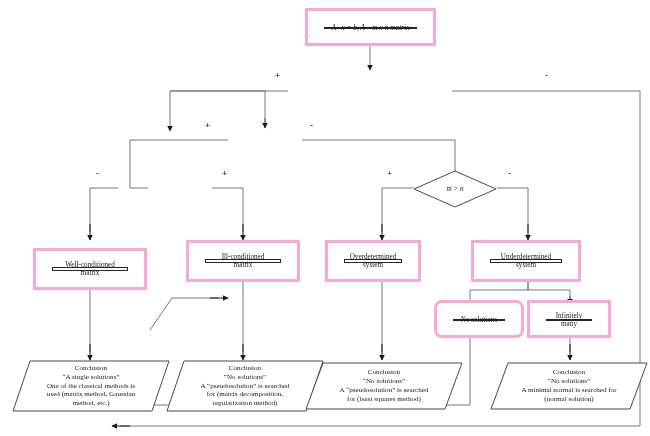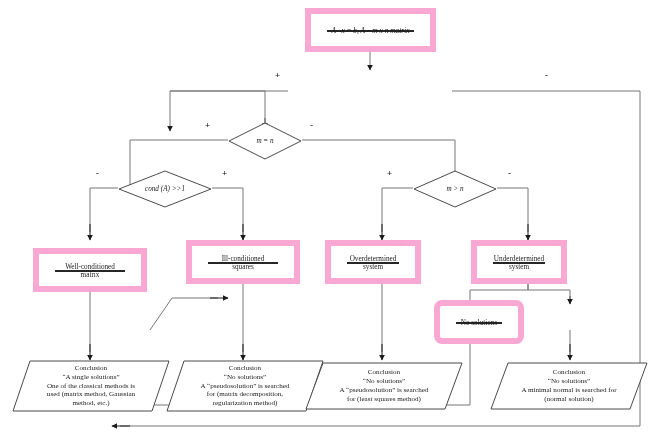--- a/index.html
+++ b/index.html
@@ -4,21 +4,21 @@
 <style>
   html,body{margin:0;padding:0;background:#ffffff;}
   body{font-family:"Liberation Serif", serif;}
   #root{position:relative;width:650px;height:436px;background:#ffffff;overflow:hidden;}
   svg#wires{position:absolute;left:0;top:0;width:650px;height:436px;}
 
   .node{position:absolute;box-sizing:border-box;}
 
   
   .dbl{
-    border:6px solid #f9a8d4;
+    border:3px solid #f9a8d4;
     background:#ffffff;
     padding:16px;
   }
   .dbl > .inner{
     border:1px solid #262626;
     width:100%;height:100%;
     box-sizing:border-box;
     display:flex;align-items:center;justify-content:center;
     text-align:center;
     line-height:1.18;
@@ -121,75 +121,68 @@
     </g>
   </svg>
 
   <div class="node dbl" style="left:305px;top:8px;width:131px;height:28px;">
     <div class="inner">
         <span class="lbl-top">A · x = b, A – m x n matrix</span>
       </div>
   </div>
 
 
-  <div class="diamond" style="left:228px;top:122px;width:74px;height:38px;">
-    <svg class="rot" viewBox="0 0 74 38" preserveAspectRatio="none">
-      <polygon points="37,1 73,19 37,37 1,19" fill="#fff" stroke="#4a4a4a" stroke-width="1"></polygon>
-    </svg>
-    <div class="cap">m = n</div>
-  </div>
-
-  <div class="diamond" style="left:118px;top:170px;width:94px;height:38px;">
-    <svg class="rot" viewBox="0 0 94 38" preserveAspectRatio="none">
-      <polygon points="47,1 93,19 47,37 1,19" fill="#fff" stroke="#4a4a4a" stroke-width="1"></polygon>
-    </svg>
-    <div class="cap">cond (A) &gt;&gt;1</div>
-  </div>
+
 
   <div class="diamond" style="left:413px;top:170px;width:84px;height:38px;">
     <svg class="rot" viewBox="0 0 84 38" preserveAspectRatio="none">
       <polygon points="42,1 83,19 42,37 1,19" fill="#fff" stroke="#4a4a4a" stroke-width="1"></polygon>
     </svg>
     <div class="cap">m &gt; n</div>
   </div>
 
   <div class="node dbl" style="left:33px;top:240px;width:114px;height:42px;margin-top:8px;">
     <div class="inner">
         <span class="lbl">Well-conditioned
 matrix</span>
       </div>
   </div>
 
   <div class="node dbl" style="left:186px;top:240px;width:114px;height:42px;">
     <div class="inner">
         <span class="lbl">Ill-conditioned
-squares</span>
+matrix</span>
       </div>
   </div>
 
   <div class="node dbl" style="left:325px;top:240px;width:96px;height:42px;">
     <div class="inner">
         <span class="lbl">Overdetermined
 system</span>
       </div>
   </div>
 
-  <div class="node dbl" style="left:471px;top:240px;width:96px;height:42px;">
+  <div class="node dbl" style="left:471px;top:240px;width:110px;height:42px;">
     <div class="inner">
         <span class="lbl">Underdetermined
 system</span>
       </div>
   </div>
 
   <div class="node dbl" style="left:434px;top:300px;width:90px;height:30px;border-radius:8px;">
     <div class="inner">
         <span class="lbl">No solutions</span>
       </div>
   </div>
 
+  <div class="node dbl" style="left:527px;top:300px;width:84px;height:30px;">
+    <div class="inner">
+        <span class="lbl">Infinitely many</span>
+      </div>
+  </div>
 
   <div class="para" style="left:12px;top:360px;width:158px;height:52px;">
     <svg class="shape" viewBox="0 0 158 52" preserveAspectRatio="none">
       <polygon points="18,1 157,1 140,51 1,51" fill="#fff" stroke="#4a4a4a" stroke-width="1"></polygon>
     </svg>
     <div class="txt">Conclusion
 “A single solutions”
 One of the classical methods is
 used (matrix method, Gaussian
 method, etc.)</div>

